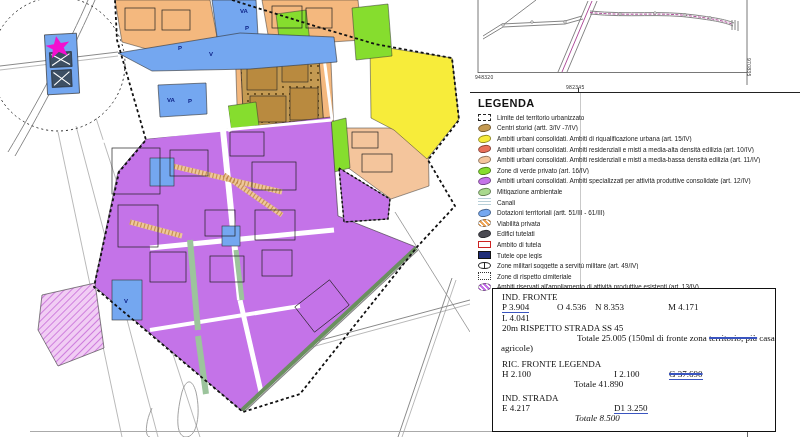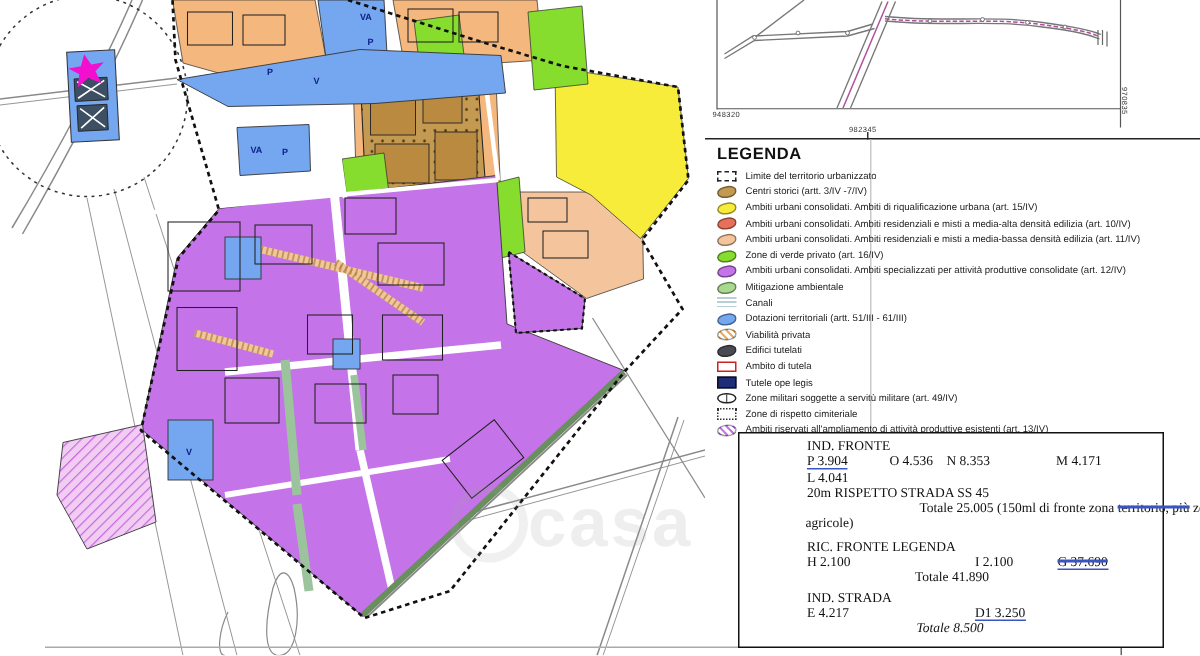--- a/index.html
+++ b/index.html
@@ -16,21 +16,21 @@
   
   #legend{position:absolute;left:478px;top:97px;width:320px;}
   #legend-title{font-weight:bold;font-size:11px;color:#111;margin-bottom:3px;letter-spacing:.4px;}
   .lrow{display:flex;align-items:center;height:10.6px;}
   .sw{flex:0 0 13px;width:13px;height:7.5px;margin-right:6px;box-sizing:border-box;background:#fff;}
   .ltext{font-size:6.4px;color:#222;white-space:nowrap;overflow:hidden;}
   
   #measure-box{position:absolute;left:492px;top:288px;width:284px;height:144px;
                border:1.8px solid #111;box-sizing:border-box;background:#fff;
                font-family:"Liberation Serif",serif;font-size:9px;color:#111;}
-  #measure-box span{position:absolute;white-space:nowrap;margin-left:36px;}
+  #measure-box span{position:absolute;white-space:nowrap;}
   .mk-under{border-bottom:1.5px solid #3a55c0;font-family:Liberation Serif, serif;}
   .mk-strike{text-decoration:line-through;text-decoration-color:#3a55c0;text-decoration-thickness:1.5px;}
   
   #watermark{position:absolute;left:300px;top:315px;width:190px;height:70px;pointer-events:none;}
   #watermark .wm-circle{position:absolute;left:0;top:8px;width:52px;height:52px;border:6px solid rgba(160,160,160,.16);
                         border-radius:50%;box-sizing:border-box;}
   #watermark .wm-text{position:absolute;left:52px;top:6px;font-size:46px;font-weight:bold;
                       color:rgba(160,160,160,.18);letter-spacing:2px;}
   
   .maplabel{font:bold 6px "Liberation Sans",sans-serif;fill:#0c2186;}
@@ -302,31 +302,27 @@
   </div>
 
   <div id="measure-box">
     <span style="left:9px;top:3px;">IND. FRONTE</span>
     <span style="left:9px;top:13px;" class="mk-under">P  3.904</span>
     <span style="left:64px;top:13px;">O  4.536</span>
     <span style="left:102px;top:13px;">N  8.353</span>
     <span style="left:175px;top:13px;">M  4.171</span>
     <span style="left:9px;top:24px;">L  4.041</span>
     <span style="left:9px;top:34px;">20m RISPETTO STRADA SS 45</span>
-    <span style="left:84px;top:44px;"><i style="font-style:normal">Totale 25.005 (150ml di fronte zona </i><i style="font-style:normal" class="mk-strike">territorio,  più</i><i style="font-style:normal"> zone</i></span>
+    <span style="left:84px;top:44px;"><i style="font-style:normal">Totale 25.005 (150ml di fronte zona </i><i style="font-style:normal" class="mk-strike">territorio,  più</i><i style="font-style:normal"> casa</i></span>
     <span style="left:8px;top:54px;">agricole)</span>
     <span style="left:9px;top:70px;">RIC. FRONTE LEGENDA</span>
     <span style="left:9px;top:80px;">H  2.100</span>
     <span style="left:121px;top:80px;">I  2.100</span>
     <span style="left:176px;top:80px;" class="mk-strike mk-under">G  37.690</span>
     <span style="left:81px;top:90px;">Totale 41.890</span>
     <span style="left:9px;top:104px;">IND. STRADA</span>
     <span style="left:9px;top:114px;">E  4.217</span>
     <span style="left:121px;top:114px;" class="mk-under">D1  3.250</span>
     <span style="left:82px;top:124px;font-style:italic;">Totale 8.500</span>
   </div>
 
-  <div id="watermark">
-    <div class="wm-circle"></div>
-    <div class="wm-text">casa</div>
-  </div>
 
 </div>
 
 </body></html>

